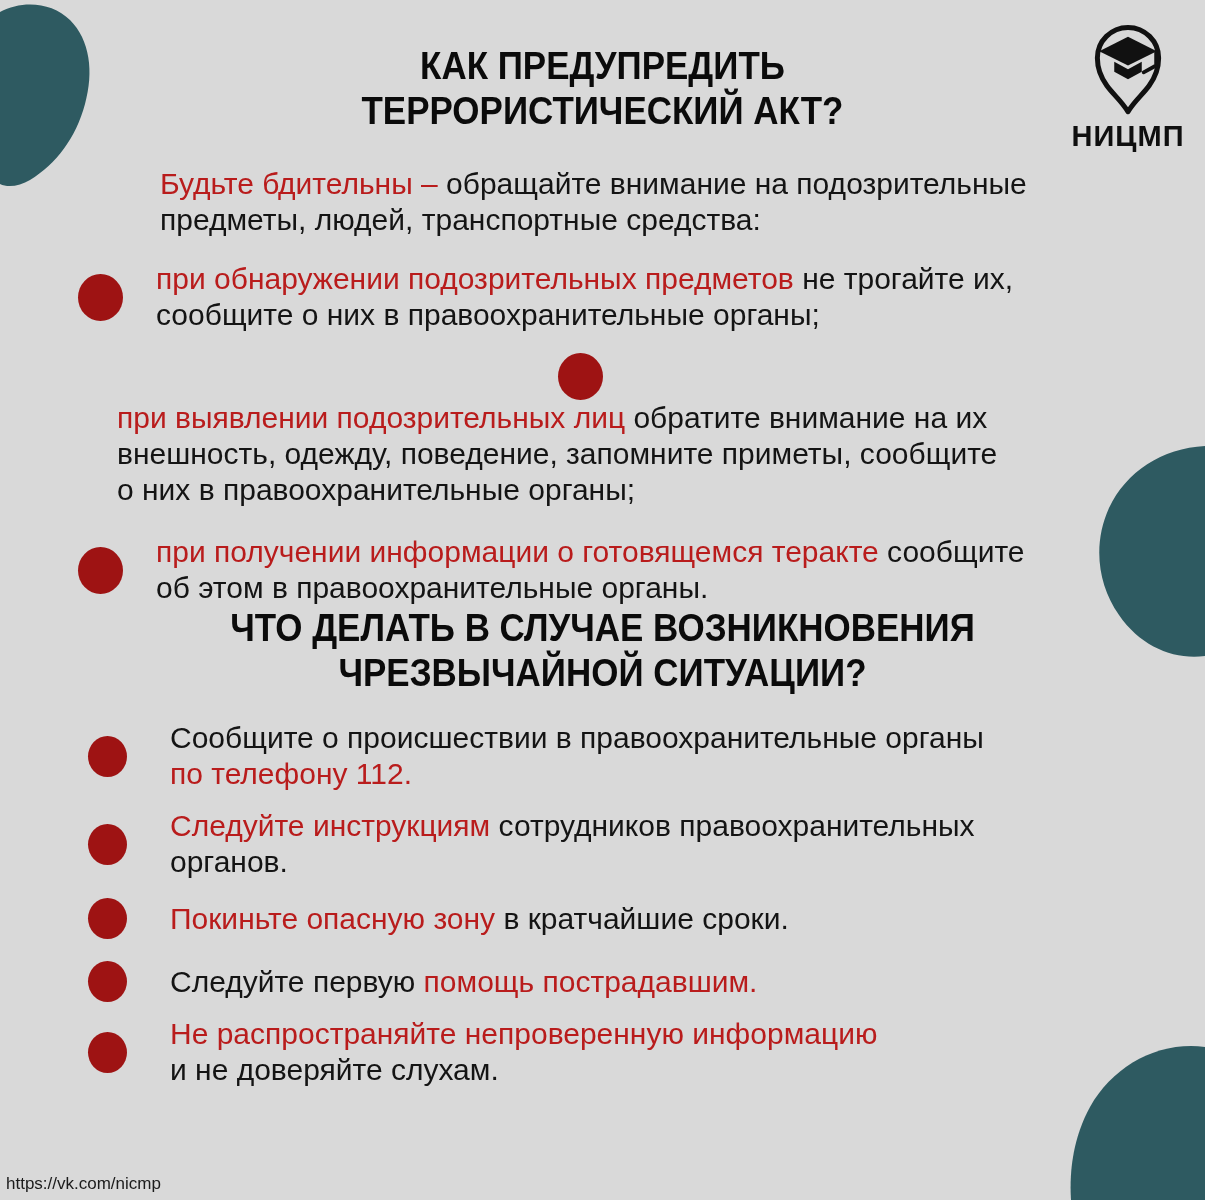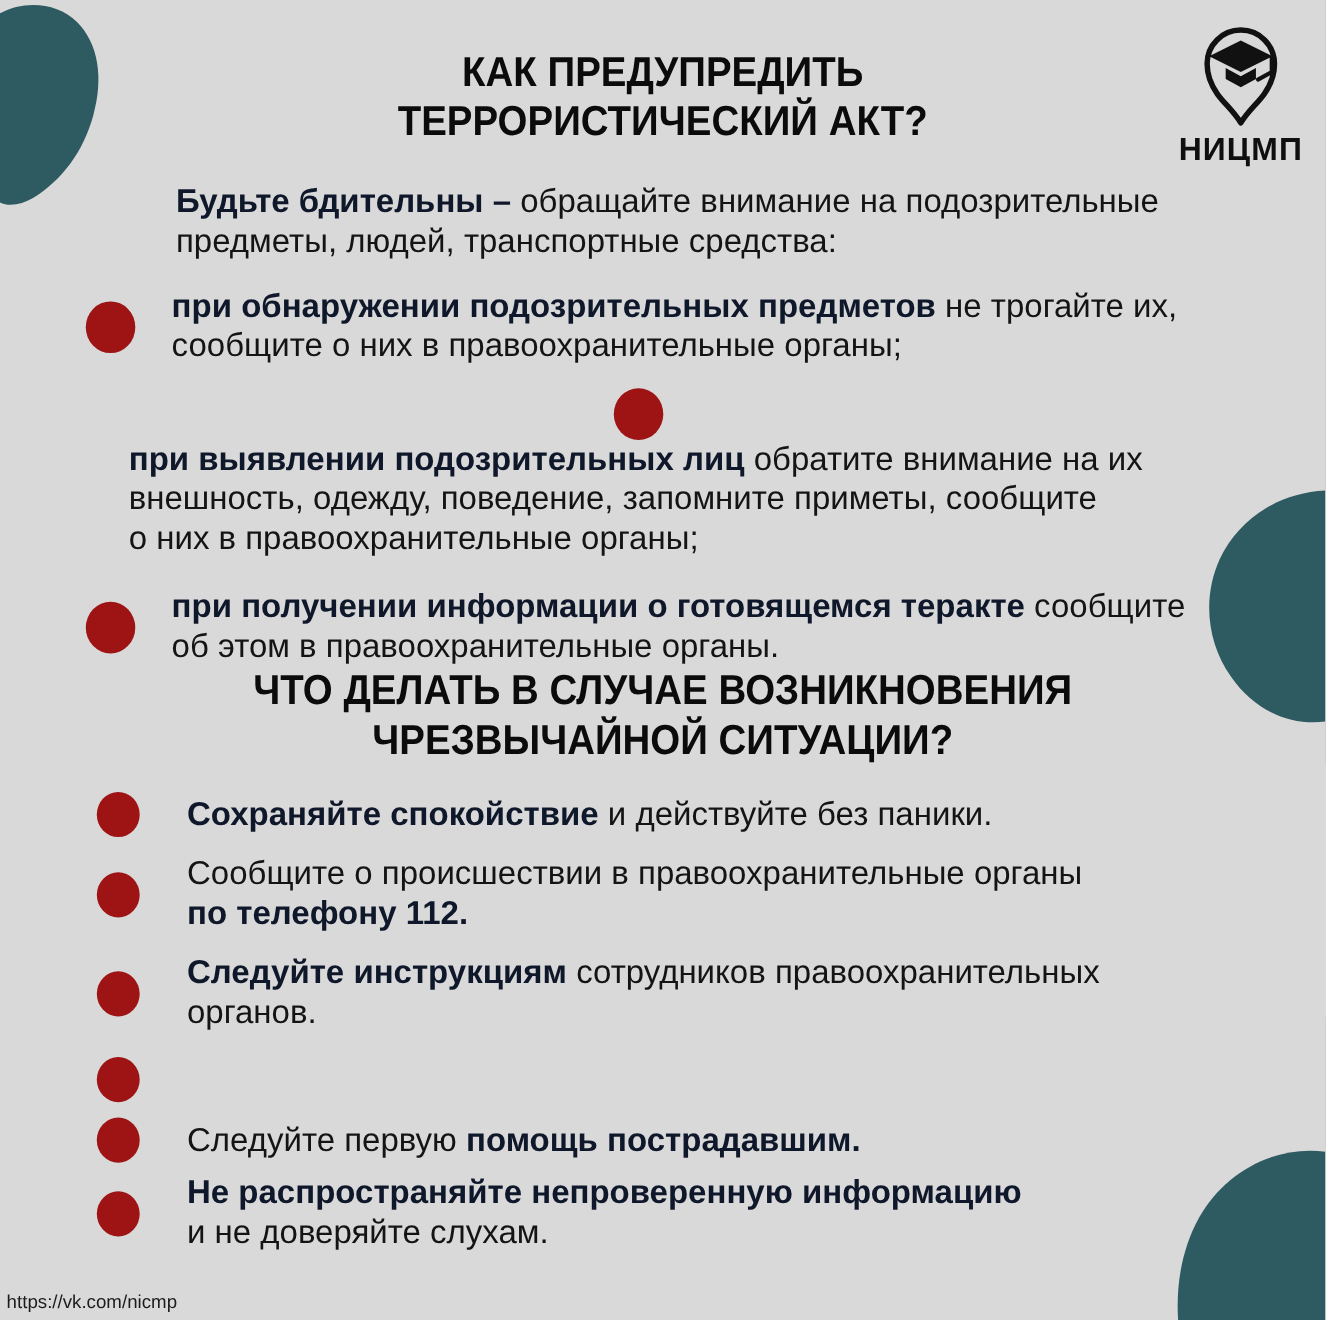--- a/index.html
+++ b/index.html
@@ -34,21 +34,21 @@
     display:flex;flex-direction:column;align-items:center;
     z-index:2;
   }
   .logo-mark{width:98px;height:100px;}
   .logo-text{font-weight:bold;font-size:29px;letter-spacing:1px;color:#0f0f0f;margin-top:2px;}
 
   .intro{
     top:166px;left:160px;width:965px;
     font-size:30px;line-height:36px;
   }
-  .b{font-weight:bold;color:#0f172a;}
+  .b{font-weight:normal;color:#b91c1c;}
 
   ul.blist{margin:0;padding:0;list-style:none;}
   .blist li{display:flex;align-items:center;}
   .dot{border-radius:50%;background:#9e1313;flex-shrink:0;}
   .item-text{font-size:30px;line-height:36px;width:960px;}
 
   .list1{top:261px;left:78px;}
   .list1 .dot{width:45px;height:47px;margin-right:33px;}
   .list1 li:nth-child(1){margin-bottom:20px;}
   .list1 li:nth-child(2){margin-bottom:26px;flex-direction:column;}
@@ -110,32 +110,29 @@
   </ul>
 
   <div class="layer h2">
     <div>ЧТО ДЕЛАТЬ В СЛУЧАЕ ВОЗНИКНОВЕНИЯ</div>
     <div>ЧРЕЗВЫЧАЙНОЙ СИТУАЦИИ?</div>
   </div>
 
   <ul class="layer blist list2">
     <li>
       <span class="dot"></span>
-      <div class="item-text"><span class="b">Сохраняйте спокойствие</span><span> и действуйте без паники.</span></div>
-    </li>
-    <li>
-      <span class="dot"></span>
       <div class="item-text"><span>Сообщите о происшествии в правоохранительные органы</span><br><span class="b">по телефону 112.</span></div>
     </li>
     <li>
       <span class="dot"></span>
       <div class="item-text"><span class="b">Следуйте инструкциям</span><span> сотрудников правоохранительных</span><br><span>органов.</span></div>
     </li>
     <li>
       <span class="dot"></span>
+      <div class="item-text"><span class="b">Покиньте опасную зону</span><span> в кратчайшие сроки.</span></div>
     </li>
     <li>
       <span class="dot"></span>
       <div class="item-text"><span>Следуйте первую </span><span class="b">помощь пострадавшим.</span></div>
     </li>
     <li>
       <span class="dot"></span>
       <div class="item-text"><span class="b">Не распространяйте непроверенную информацию</span><br><span>и не доверяйте слухам.</span></div>
     </li>
   </ul>

